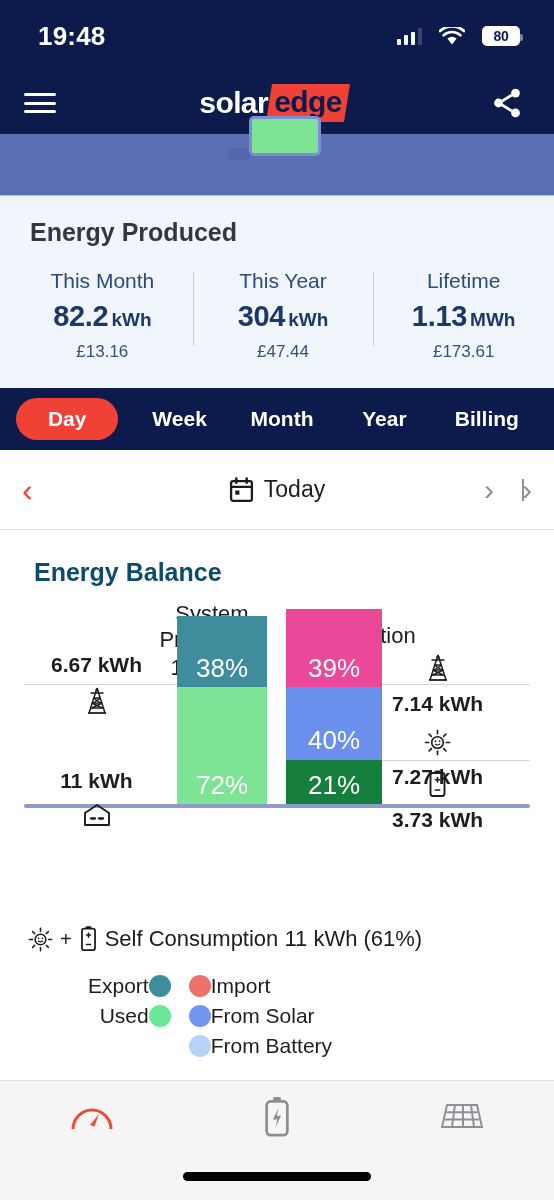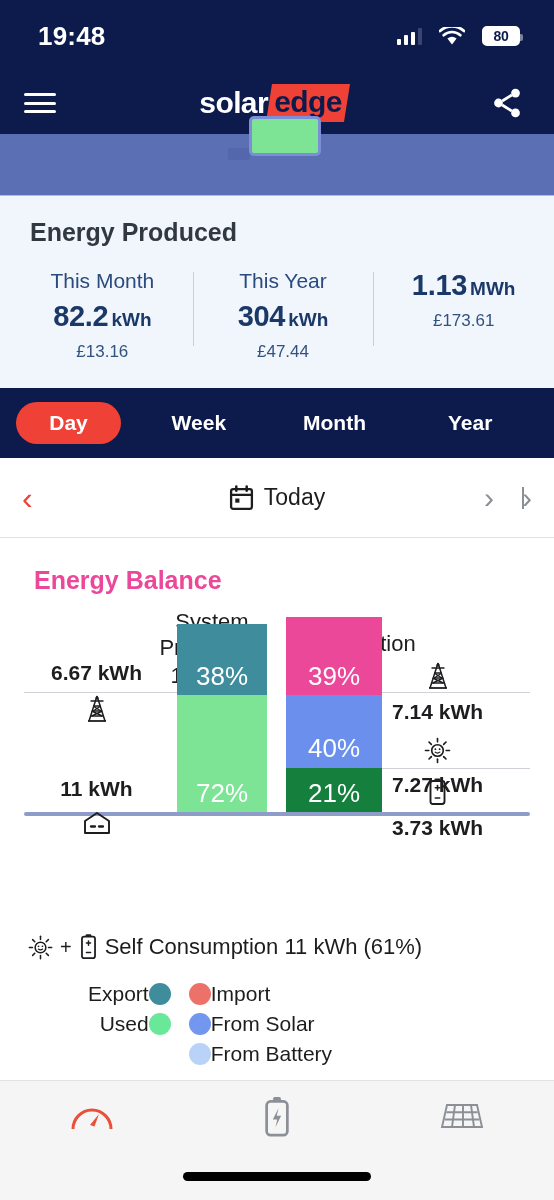--- a/index.html
+++ b/index.html
@@ -114,21 +114,21 @@
     content: ""; position: absolute; left: 0; top: 3px; bottom: 16px;
     width: 1px; background: #c5cfdd;
   }
   .stat-label { font-size: 21px; color: #2b4a7e; margin-bottom: 7px; }
   .stat-value { font-size: 29px; font-weight: 700; color: #1b3968; letter-spacing: -0.3px; }
   .stat-value .unit { font-size: 19px; font-weight: 600; margin-left: 3px; letter-spacing: 0; }
   .stat-money { font-size: 17px; color: #32527e; margin-top: 9px; }
 
   
   .tabs-bar {
-    height: 70px;
+    height: 62px;
     background: #0d1b4c;
     display: flex;
     align-items: center;
     padding: 0 16px;
   }
   .tab {
     flex: 1;
     text-align: center;
     font-size: 21px;
     font-weight: 700;
@@ -161,21 +161,21 @@
   }
   .date-text { font-size: 23px; color: #1d1d1f; }
   .nav-right { margin-left: auto; display: flex; align-items: center; gap: 28px; }
   .nav-next, .nav-last { color: #8b8f96; font-size: 30px; line-height: 1; cursor: pointer; }
   .nav-last { display: flex; align-items: center; gap: 1px; }
   .nav-last .bar { width: 2px; height: 22px; background: #8b8f96; display: block; }
 
   
   .balance-section { background: #ffffff; position: relative; height: 450px; }
   .balance-title {
-    font-size: 25px; font-weight: 600; color: #ec4899;
+    font-size: 25px; font-weight: 600; color: #0c4a6e;
     padding: 28px 0 0 34px;
   }
 
   .chart-area { position: relative; height: 310px; margin-top: 14px; }
 
   .col-head { position: absolute; text-align: center; }
   .col-head .name { font-size: 22px; color: #1d1d1f; line-height: 1.18; }
   .col-head .amount { font-size: 22px; color: #1d1d1f; margin-top: 2px; }
   .col-head .amount .unit { font-size: 17px; }
 
@@ -303,31 +303,33 @@
       <div class="stat-label">This Month</div>
       <div class="stat-value"><span>82.2</span><span class="unit">kWh</span></div>
       <div class="stat-money">£13.16</div>
     </div>
     <div class="stat-col">
       <div class="stat-label">This Year</div>
       <div class="stat-value"><span>304</span><span class="unit">kWh</span></div>
       <div class="stat-money">£47.44</div>
     </div>
     <div class="stat-col">
+      <div class="stat-label">Lifetime</div>
       <div class="stat-value"><span>1.13</span><span class="unit">MWh</span></div>
       <div class="stat-money">£173.61</div>
     </div>
   </div>
 </div>
 
 <div class="tabs-bar">
   <div class="tab active">Day</div>
   <div class="tab">Week</div>
   <div class="tab">Month</div>
   <div class="tab">Year</div>
+  <div class="tab">Billing</div>
 </div>
 
 <div class="date-nav">
   <div class="nav-prev">‹</div>
   <div class="date-center">
     <svg width="25" height="26" viewBox="0 0 24 25">
       <rect x="2" y="4" width="20" height="19" rx="2" fill="none" stroke="#1d1d1f" stroke-width="2.2"></rect>
       <line x1="2" y1="9.5" x2="22" y2="9.5" stroke="#1d1d1f" stroke-width="2.2"></line>
       <line x1="7" y1="1.5" x2="7" y2="5.5" stroke="#1d1d1f" stroke-width="2.4" stroke-linecap="round"></line>
       <line x1="17" y1="1.5" x2="17" y2="5.5" stroke="#1d1d1f" stroke-width="2.4" stroke-linecap="round"></line>

